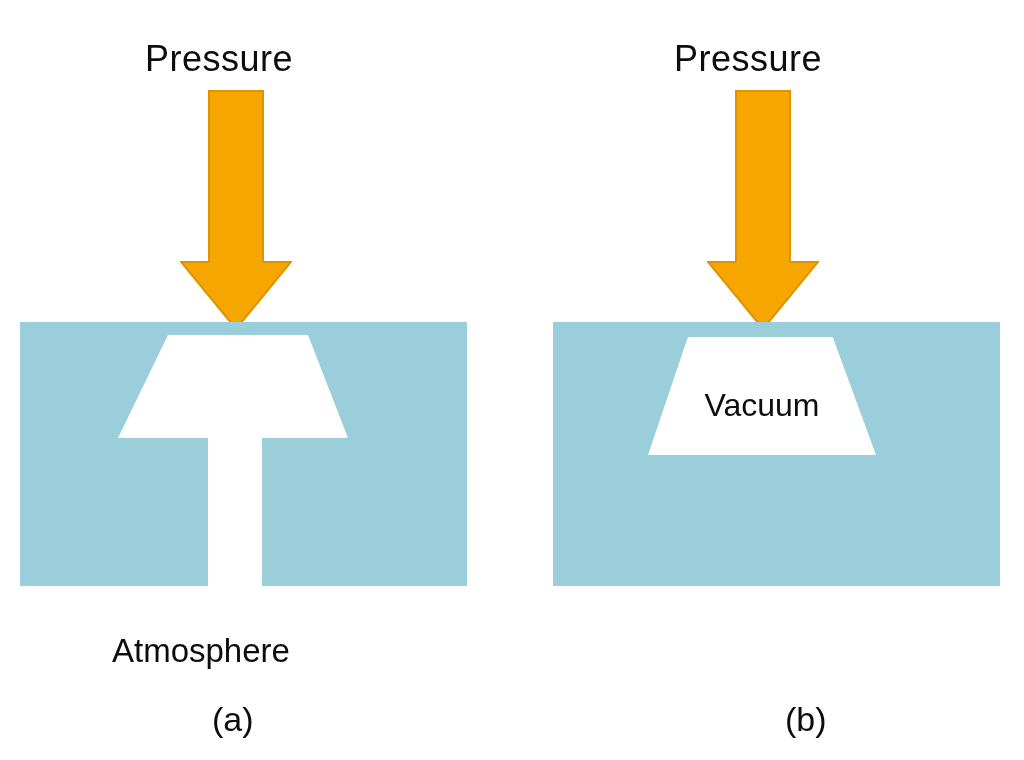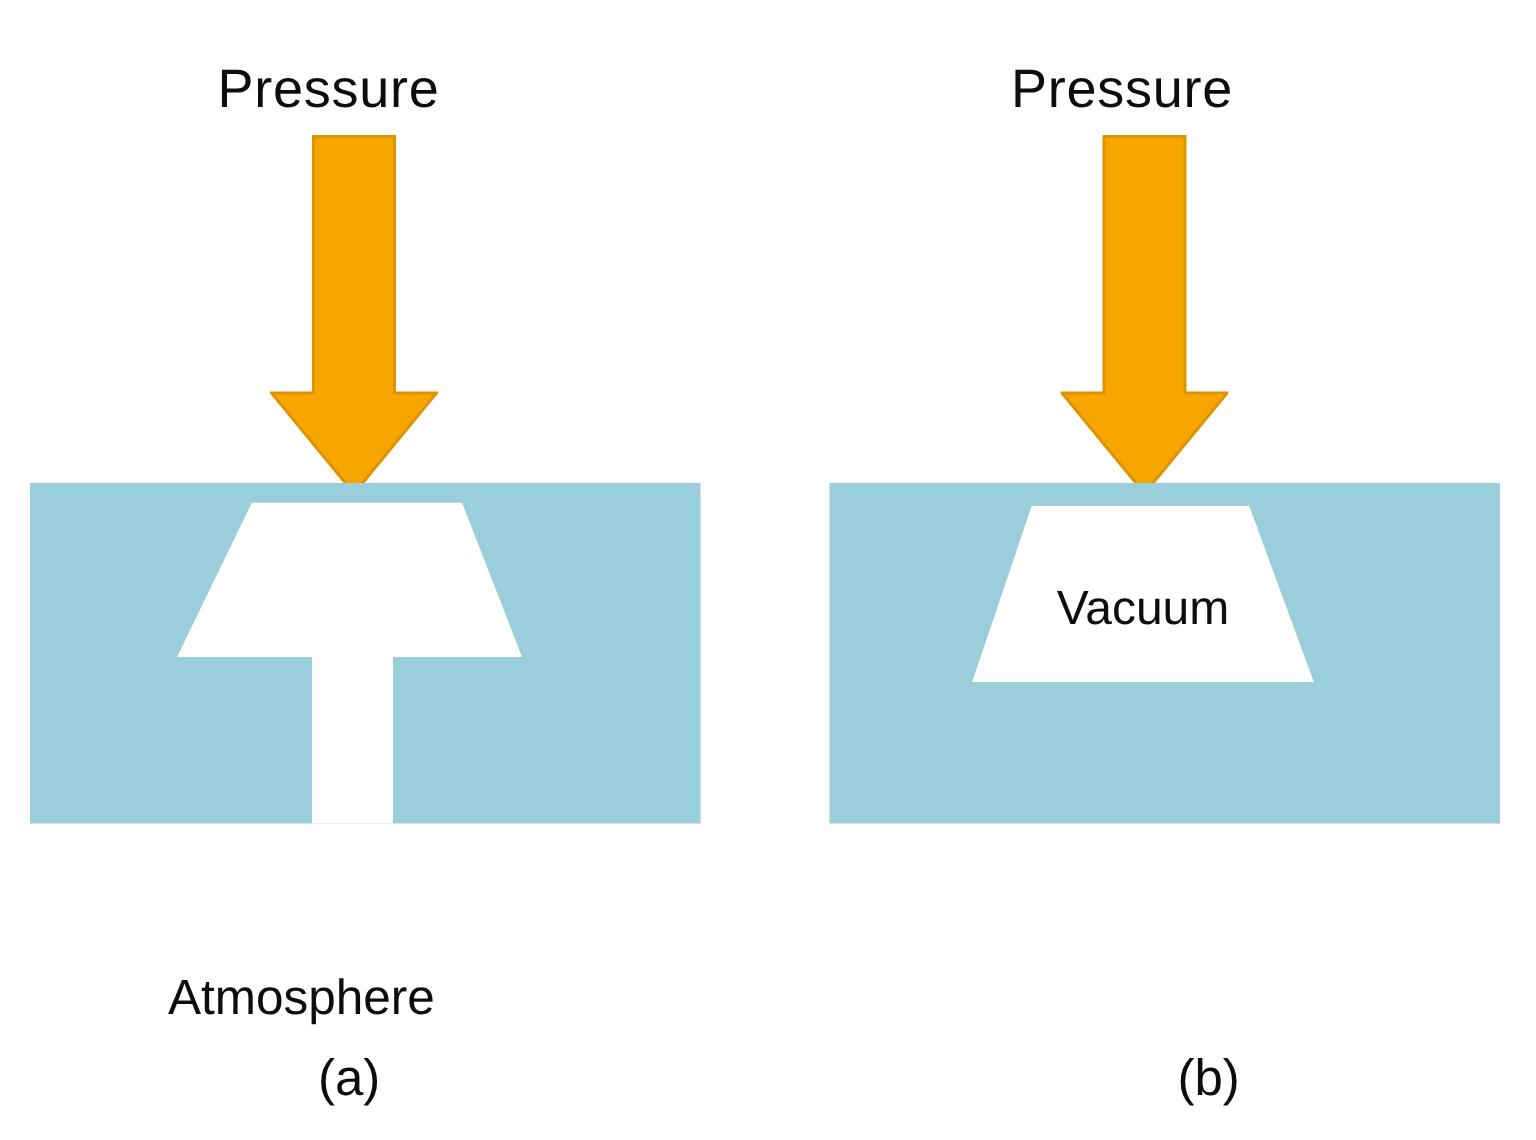--- a/index.html
+++ b/index.html
@@ -34,21 +34,21 @@
     font-size: 33px;
   }
   .arrow-svg {
     position: absolute;
     width: 112px;
     height: 240px;
   }
   .block {
     position: absolute;
     width: 447px;
-    height: 227px;
+    height: 264px;
     background: var(--block, #9bcedb);
   }
   
   .cavity-open {
     position: absolute;
     inset: 0;
     background: #ffffff;
     clip-path: polygon(
       148px 13px, 288px 13px,
       328px 116px, 242px 116px,
@@ -85,21 +85,21 @@
     <div class="label pressure-label" style="left: 145px; top: 38px;">Pressure</div>
 
     <svg class="arrow-svg" style="left: 180px; top: 90px;" viewBox="0 0 112 240" preserveAspectRatio="none">
       <polygon points="29,1 83,1 83,172 111,172 56,239 1,172 29,172" fill="var(--arrow, #f7a600)" stroke="var(--arrow_outline, #dd9400)" stroke-width="2" stroke-linejoin="miter"></polygon>
     </svg>
 
     <div class="block" style="left: 20px; top: 322px;">
       <div class="cavity-open"></div>
     </div>
 
-    <div class="label atmosphere-label" style="left: 112px; top: 646px; text-align: right;">Atmosphere</div>
+    <div class="label atmosphere-label" style="left: 112px; top: 632px; text-align: right;">Atmosphere</div>
 
     <div class="label caption-label" style="left: 212px; top: 700px;">(a)</div>
   </section>
 
   <section>
     <div class="label pressure-label" style="left: 674px; top: 38px;">Pressure</div>
 
     <svg class="arrow-svg" style="left: 707px; top: 90px;" viewBox="0 0 112 240" preserveAspectRatio="none">
       <polygon points="29,1 83,1 83,172 111,172 56,239 1,172 29,172" fill="var(--arrow, #f7a600)" stroke="var(--arrow_outline, #dd9400)" stroke-width="2" stroke-linejoin="miter"></polygon>
     </svg>

